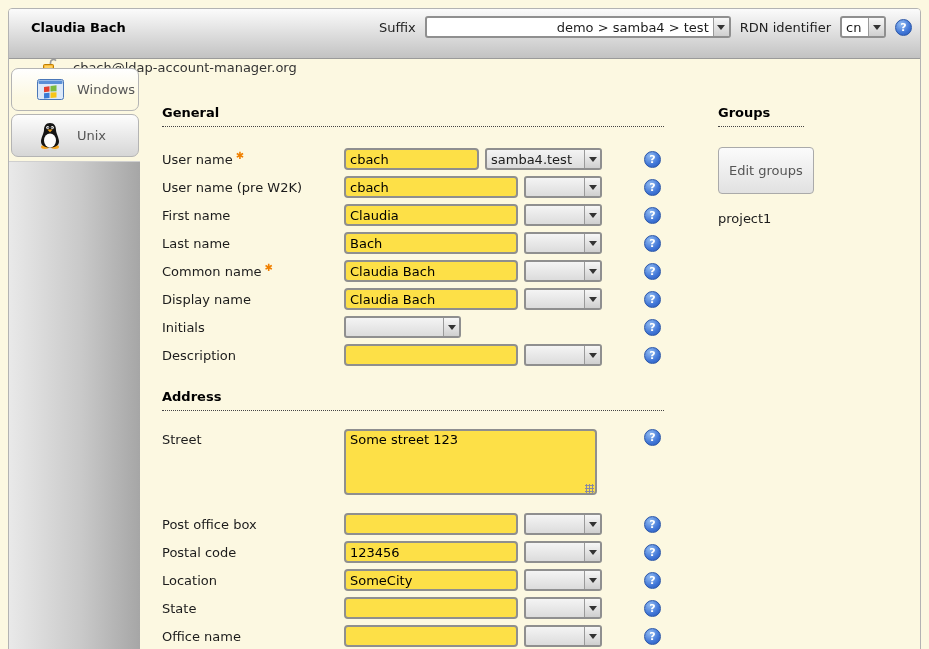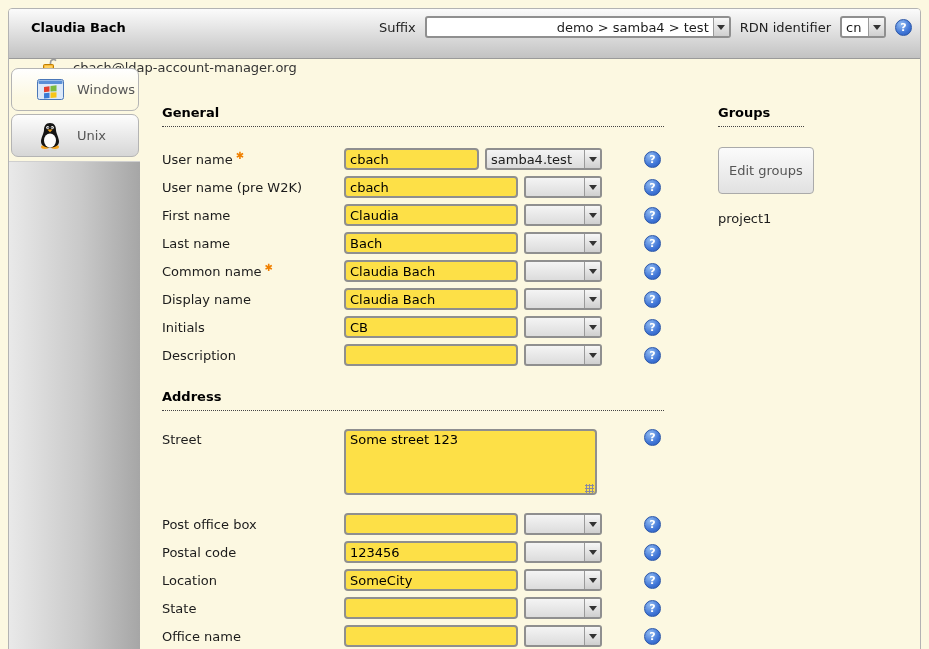--- a/index.html
+++ b/index.html
@@ -273,21 +273,20 @@
       </div>
     </div>
     <div class="fhelp">
                 <div class="help">?</div>
               </div>
   </div>
 
   <div class="frow">
     <div class="flabel"><span class="lbl-text">Initials</span></div>
     <div class="finput">
-      <input type="text" value="CB" style="">
       <div class="sel mini-sel" hidden="">
         <span class="sel-text"></span>
         <span class="sel-btn"></span>
       </div>
     </div>
     <div class="fhelp">
                 <div class="help">?</div>
               </div>
   </div>
 

